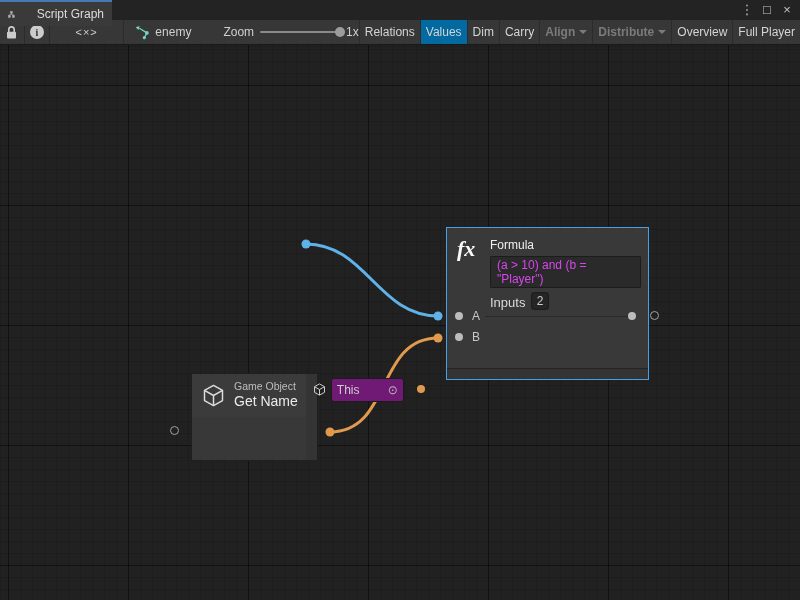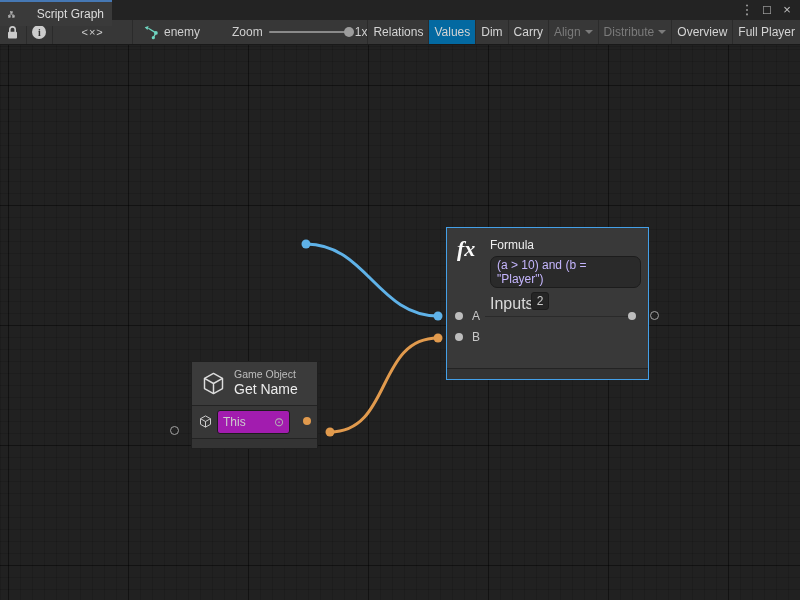--- a/index.html
+++ b/index.html
@@ -27,21 +27,21 @@
                  font-size:10px; font-weight:bold; font-family:"Liberation Serif",serif;
                  display:flex; align-items:center; justify-content:center; }
   .graph-ref { display:flex; align-items:center; gap:5px; padding:0 6px 0 10px; color:#cfcfcf; }
   .zoom-area { display:flex; align-items:center; gap:6px; margin-left:26px; color:#cfcfcf; }
   .slider { position:relative; width:80px; height:2px; background:#8a8a8a; border-radius:1px; }
   .slider-handle { position:absolute; right:-5px; top:-4px; width:10px; height:10px;
                    border-radius:50%; background:#9c9c9c; }
   .tb-right { margin-left:auto; display:flex; align-items:stretch; }
   .tb-right .tb-btn { border-left:1px solid #2b2b2b; padding:12px 5px; }
   .tb-btn.active { background:#0369a1;justify-content:flex-end; }
-  .tb-btn.disabled { color:#7b7b7b; }
+  .tb-btn.disabled { color:#7b7b7b;font-weight:bold; }
   .dd-arrow { width:0; height:0; border-left:4px solid transparent; border-right:4px solid transparent;
               border-top:4px solid #7b7b7b; margin-left:4px; }
 
   
   .graph { position:relative; width:800px; height:555px; background-color:#212121;
     background-image:
       repeating-linear-gradient(to right, rgba(0,0,0,0.38) 0 1px, transparent 1px 120px),
       repeating-linear-gradient(to bottom, rgba(0,0,0,0.38) 0 1px, transparent 1px 120px),
       repeating-linear-gradient(to right, rgba(0,0,0,0.12) 0 1px, transparent 1px 12px),
       repeating-linear-gradient(to bottom, rgba(0,0,0,0.12) 0 1px, transparent 1px 12px);
@@ -69,33 +69,33 @@
   .node-time .node-header { height:45px; }
   .node-time .node-body { position:relative; height:27px; background:#373737; }
 
   
   .node-formula { left:446px; top:182px; width:203px; height:153px; display:flex; flex-direction:column; }
   .node-formula .node-content { position:relative; flex:1; background:#393939; }
   .fx-icon { position:absolute; left:10px; top:8px; font-family:"Liberation Serif",serif;
              font-style:italic; font-weight:bold; font-size:22px; color:#fafafa; }
   .formula-title { position:absolute; left:43px; top:10px; font-size:12px; color:#eeeeee; }
   .formula-field { position:absolute; left:43px; top:28px; width:151px; height:32px;
-                   background:#2a2a2a; border:1px solid #1c1c1c; border-radius:7px;
-                   padding:1px 6px; font-size:12px; line-height:14px; color:#c4b5fd; overflow:hidden; }
-  .inputs-label { position:absolute; left:43px; top:67px; font-size:16px; color:#dadada; }
+                   background:#2a2a2a; border:1px solid #1c1c1c; border-radius:1px;
+                   padding:1px 6px; font-size:12px; line-height:14px; color:#d946ef; overflow:hidden; }
+  .inputs-label { position:absolute; left:43px; top:67px; font-size:13px; color:#dadada; }
   .inputs-count { position:absolute; left:84px; top:64px; width:18px; height:18px; background:#252525;
                   border:1px solid #1c1c1c; border-radius:3px; color:#cccccc; font-size:12px;
                   display:flex; align-items:center; justify-content:center; }
   .row-line { position:absolute; left:38px; top:88px; width:145px; height:1px; background:#2a2a2a; }
 
   
-  .node-go { left:191px; top:316px; width:127px; height:88px; display:flex; flex-direction:column; }
+  .node-go { left:191px; top:328px; width:127px; height:88px; display:flex; }
   .node-go .node-header { height:43px; }
   .node-go .node-body { position:relative; height:32px; background:#373737; }
-  .target-field { position:absolute; left:25px; top:4px; width:73px; height:24px; background:#a21caf;
+  .target-field { position:absolute; left:25px; top:4px; width:73px; height:24px; background:#701a75;
                   border:1px solid #1c1c1c; border-radius:3px; display:flex; align-items:center;
                   padding:0 5px; font-size:12px; color:#cccccc; }
   .target-glyph { margin-left:auto; color:#b5b5b5; font-size:12px; }
 </style>
 </head>
 <body>
 
 <div class="window">
 
   <div class="titlebar">

